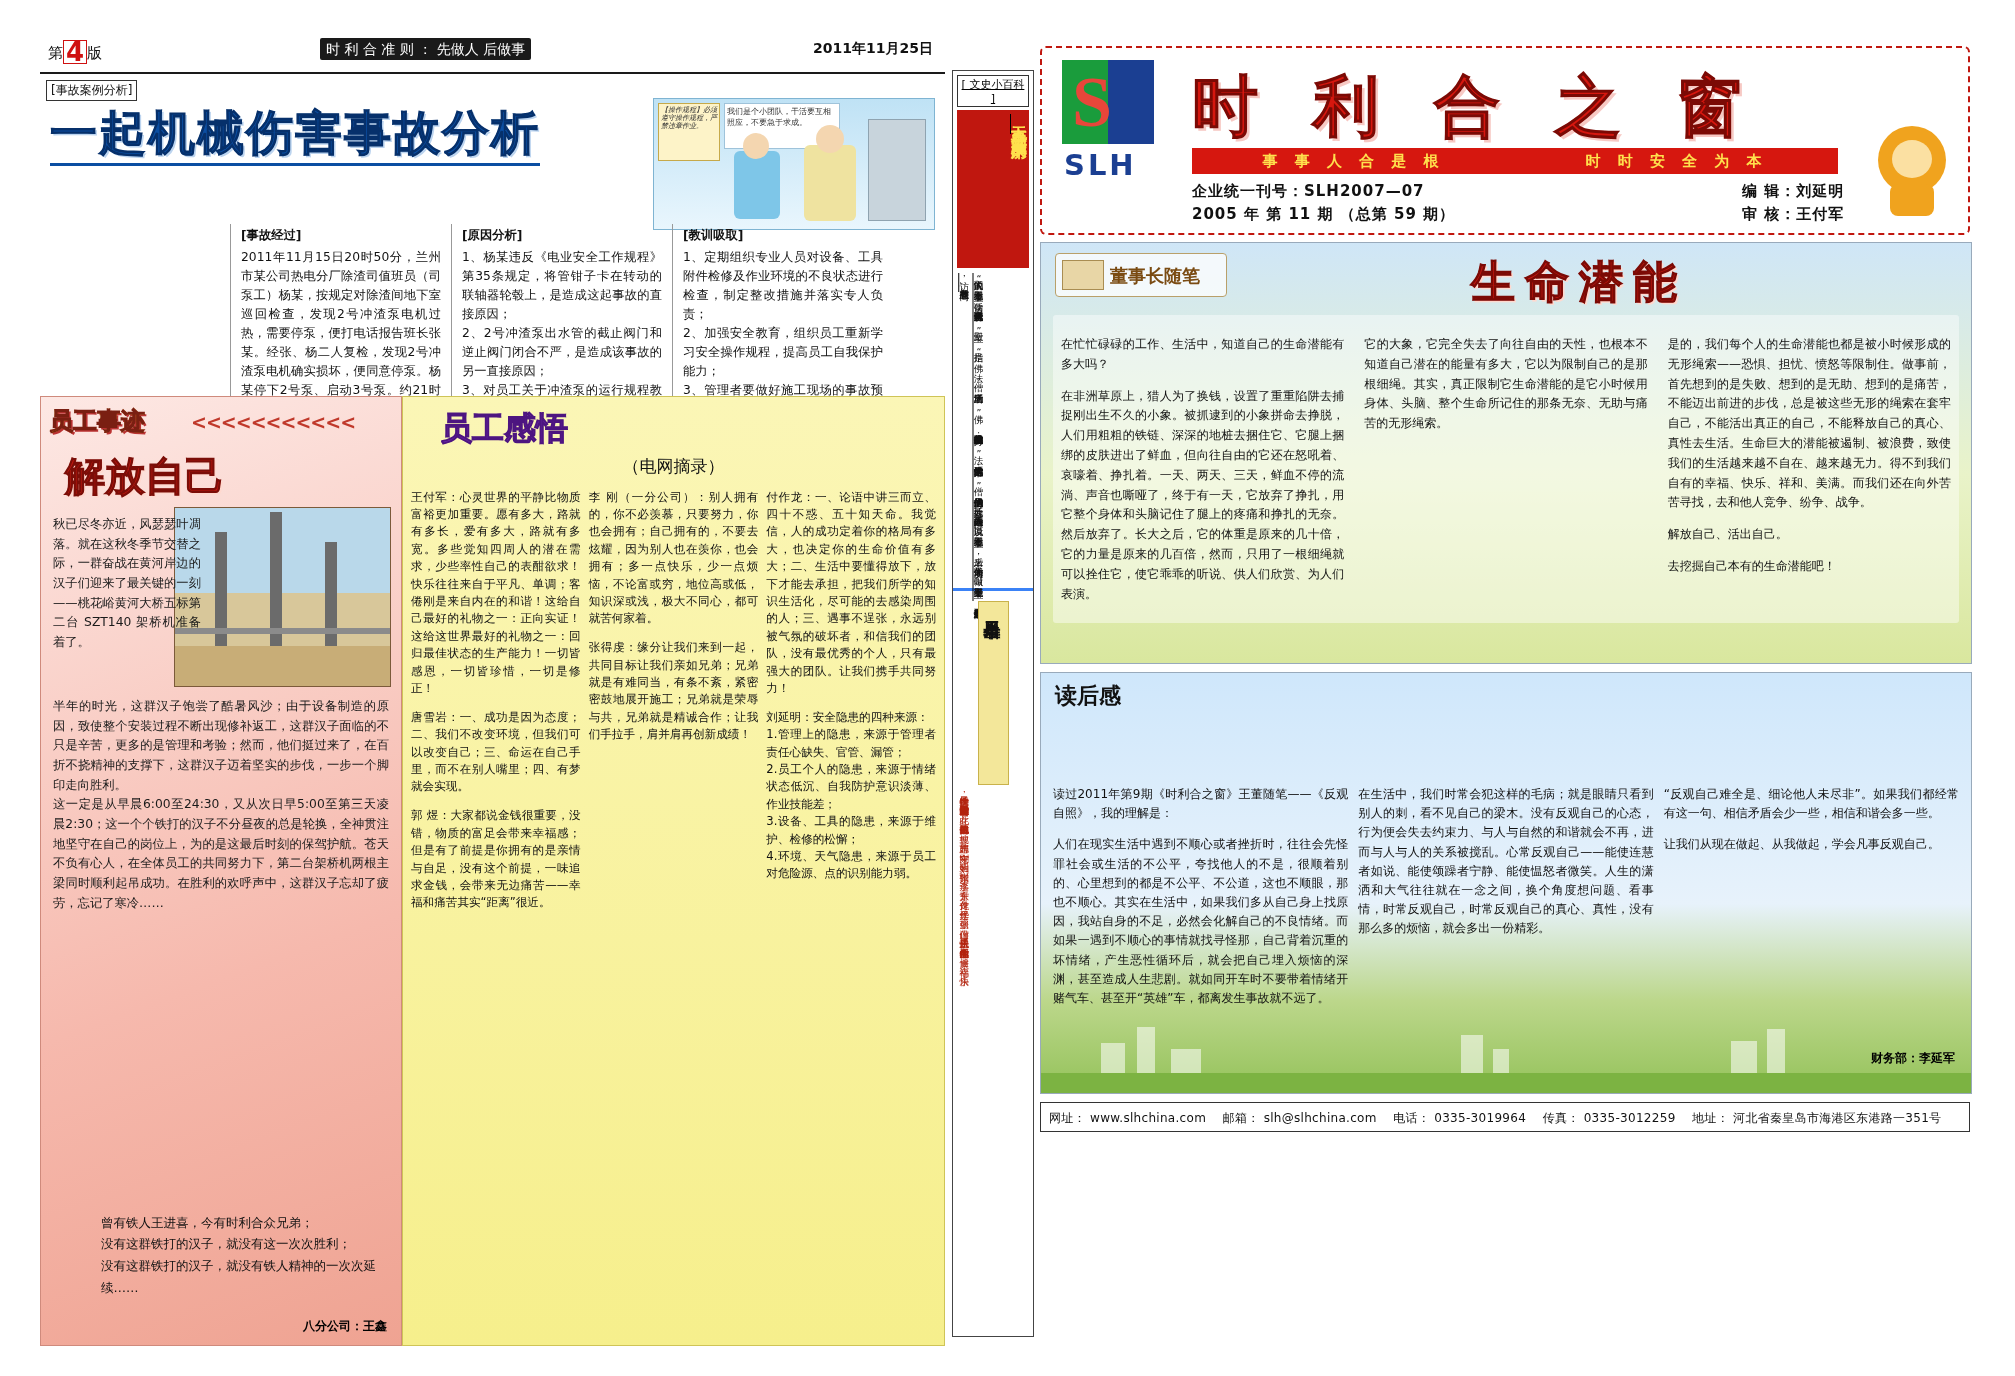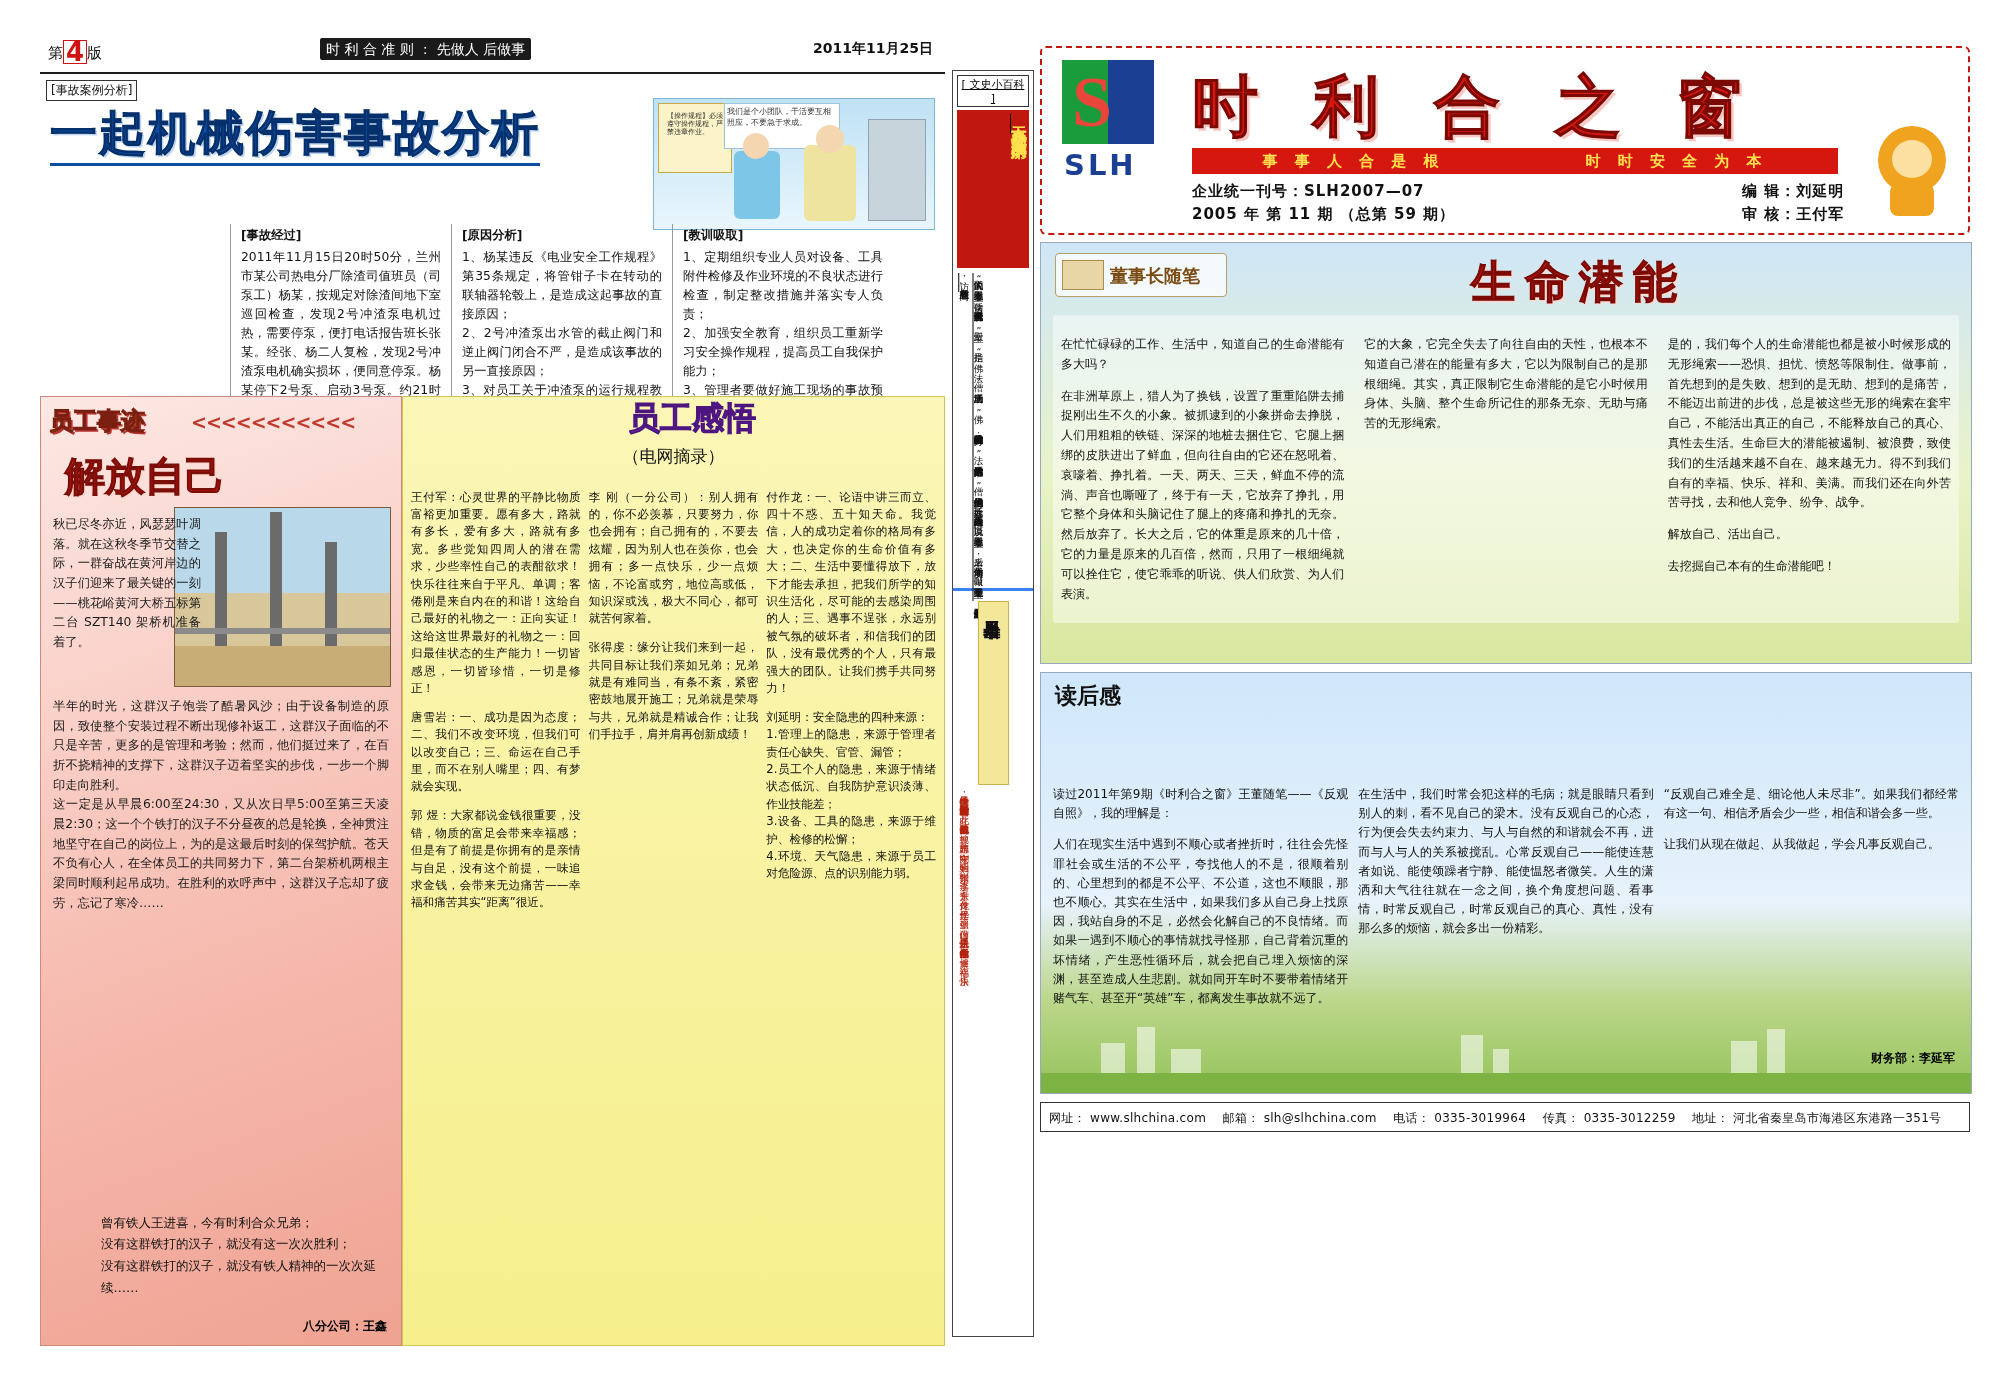--- a/index.html
+++ b/index.html
@@ -15,21 +15,21 @@
   .lp-date{position:absolute;right:12px;top:4px;font-size:14px;font-weight:bold;color:#111;}
 
   .tag-box{display:inline-block;border:1px solid #333;font-size:12px;padding:1px 4px;color:#111;background:#fff;}
 
   #lp-top{position:relative;height:350px;border-bottom:2px solid #1a1a1a;}
   #art1-tag{position:absolute;left:6px;top:6px;}
   #art1-title{position:absolute;left:10px;top:28px;width:560px;font-size:47px;font-weight:bold;color:#0b4ea2;letter-spacing:2px;
      -webkit-text-stroke:1px #06306b; text-shadow:2px 2px 0 #bcd4ef;}
   #art1-title .u{border-bottom:3px solid #0b4ea2;padding-bottom:3px;}
   .cartoon{position:absolute;right:10px;top:24px;width:280px;height:130px;background:linear-gradient(#bfe2f5,#e9f6fd);border:1px solid #7fb4d2;}
-  .cartoon .cc{position:absolute;left:4px;top:4px;width:56px;height:52px;background:#fdf3c8;border:1px solid #c6a94a;font-size:7px;color:#333;padding:8px;overflow:hidden;line-height:1.15;}
+  .cartoon .cc{position:absolute;left:4px;top:4px;width:56px;height:52px;background:#fdf3c8;border:1px solid #c6a94a;font-size:7px;color:#333;padding:2px;overflow:hidden;line-height:1.15;font-style:italic;}
   .cartoon .cc2{position:absolute;left:70px;top:4px;width:110px;height:40px;background:#fff;border:1px solid #9fc3da;font-size:8px;color:#333;padding:2px;overflow:hidden;}
   .cartoon .fig{position:absolute;border-radius:6px;}
   .f1{left:80px;top:52px;width:46px;height:68px;background:#7ec6e8;}
   .f1:after{content:"";position:absolute;left:9px;top:-18px;width:26px;height:26px;border-radius:50%;background:#f4d6b0;}
   .f2{left:150px;top:46px;width:52px;height:76px;background:#efe3a0;}
   .f2:after{content:"";position:absolute;left:12px;top:-20px;width:28px;height:28px;border-radius:50%;background:#f4d6b0;}
   .mach{position:absolute;right:8px;top:20px;width:56px;height:100px;background:#c8d4dc;border:1px solid #8fa3b0;}
 
   .lp-cols{position:absolute;left:0;top:150px;right:0;bottom:6px;display:flex;gap:0;}
   .lp-col{padding:0 10px;font-size:12.3px;line-height:1.55;color:#111;text-align:justify;}
@@ -49,21 +49,21 @@
   #panelA .bigtitle{position:absolute;left:24px;top:52px;font-size:40px;font-weight:bold;color:#c0170f;-webkit-text-stroke:1px #7b0e08;text-shadow:2px 2px 0 #ffd9cf;}
   #panelA .photo{position:absolute;right:10px;top:110px;width:215px;height:178px;border:1px solid #7b5a3a;overflow:hidden;background:linear-gradient(#b9d8ea 0 48%,#d8c79a 48% 100%);}
   #panelA .photo .tower{position:absolute;bottom:34px;width:12px;background:#6b6b6b;}
   #panelA .photo .deck{position:absolute;left:0;right:0;bottom:52px;height:6px;background:#8b8b8b;}
   #panelA .photo .ground{position:absolute;left:0;right:0;bottom:0;height:40px;background:#c8ad77;}
   #panelA .atext{position:absolute;left:12px;top:118px;width:148px;font-size:12.3px;line-height:1.6;color:#1a1a1a;text-align:justify;}
   #panelA .atext2{position:absolute;left:12px;top:300px;right:12px;font-size:12.3px;line-height:1.6;color:#1a1a1a;text-align:justify;}
   #panelA .poem{position:absolute;left:60px;bottom:46px;font-size:12.5px;line-height:1.75;color:#111;}
   #panelA .sign{position:absolute;right:14px;bottom:10px;font-size:12px;font-weight:bold;}
 
-  #panelB .bhdr{text-align:center;font-size:32px;font-weight:bold;color:#7b2fbe;margin-left:37px;-webkit-text-stroke:1px #4d1580;}
+  #panelB .bhdr{text-align:left;padding-top:10px;font-size:32px;font-weight:bold;color:#7b2fbe;margin-left:37px;-webkit-text-stroke:1px #4d1580;}
   #panelB .bsub{text-align:center;font-size:17px;color:#111;margin-top:4px;}
   #panelB .bcols{position:absolute;left:8px;top:80px;right:8px;bottom:26px;display:flex;gap:8px;}
   #panelB .bcol{flex:1;font-size:11.6px;line-height:1.5;color:#111;text-align:justify;}
 
   
   #midstrip{position:absolute;left:952px;top:70px;width:80px;height:1265px;border:1px solid #444;background:#fff;}
   #ms1{position:relative;height:520px;border-bottom:3px solid #3b82f6;padding:4px;box-sizing:border-box;text-decoration:underline;}
   #ms1 .tag{display:block;border:1px solid #333;font-size:11px;text-align:center;padding:1px 0;margin-bottom:3px;}
   #ms1 .vtitle{width:100%;background:#c0170f;color:#ffe14d;font-weight:bold;font-size:16px;writing-mode:vertical-rl;text-orientation:upright;height:150px;margin:0 auto;display:block;padding:4px 0;letter-spacing:2px;}
   #ms1 .vbody{writing-mode:vertical-rl;text-orientation:upright;font-size:9.5px;line-height:1.5;height:330px;margin-top:5px;color:#111;}

